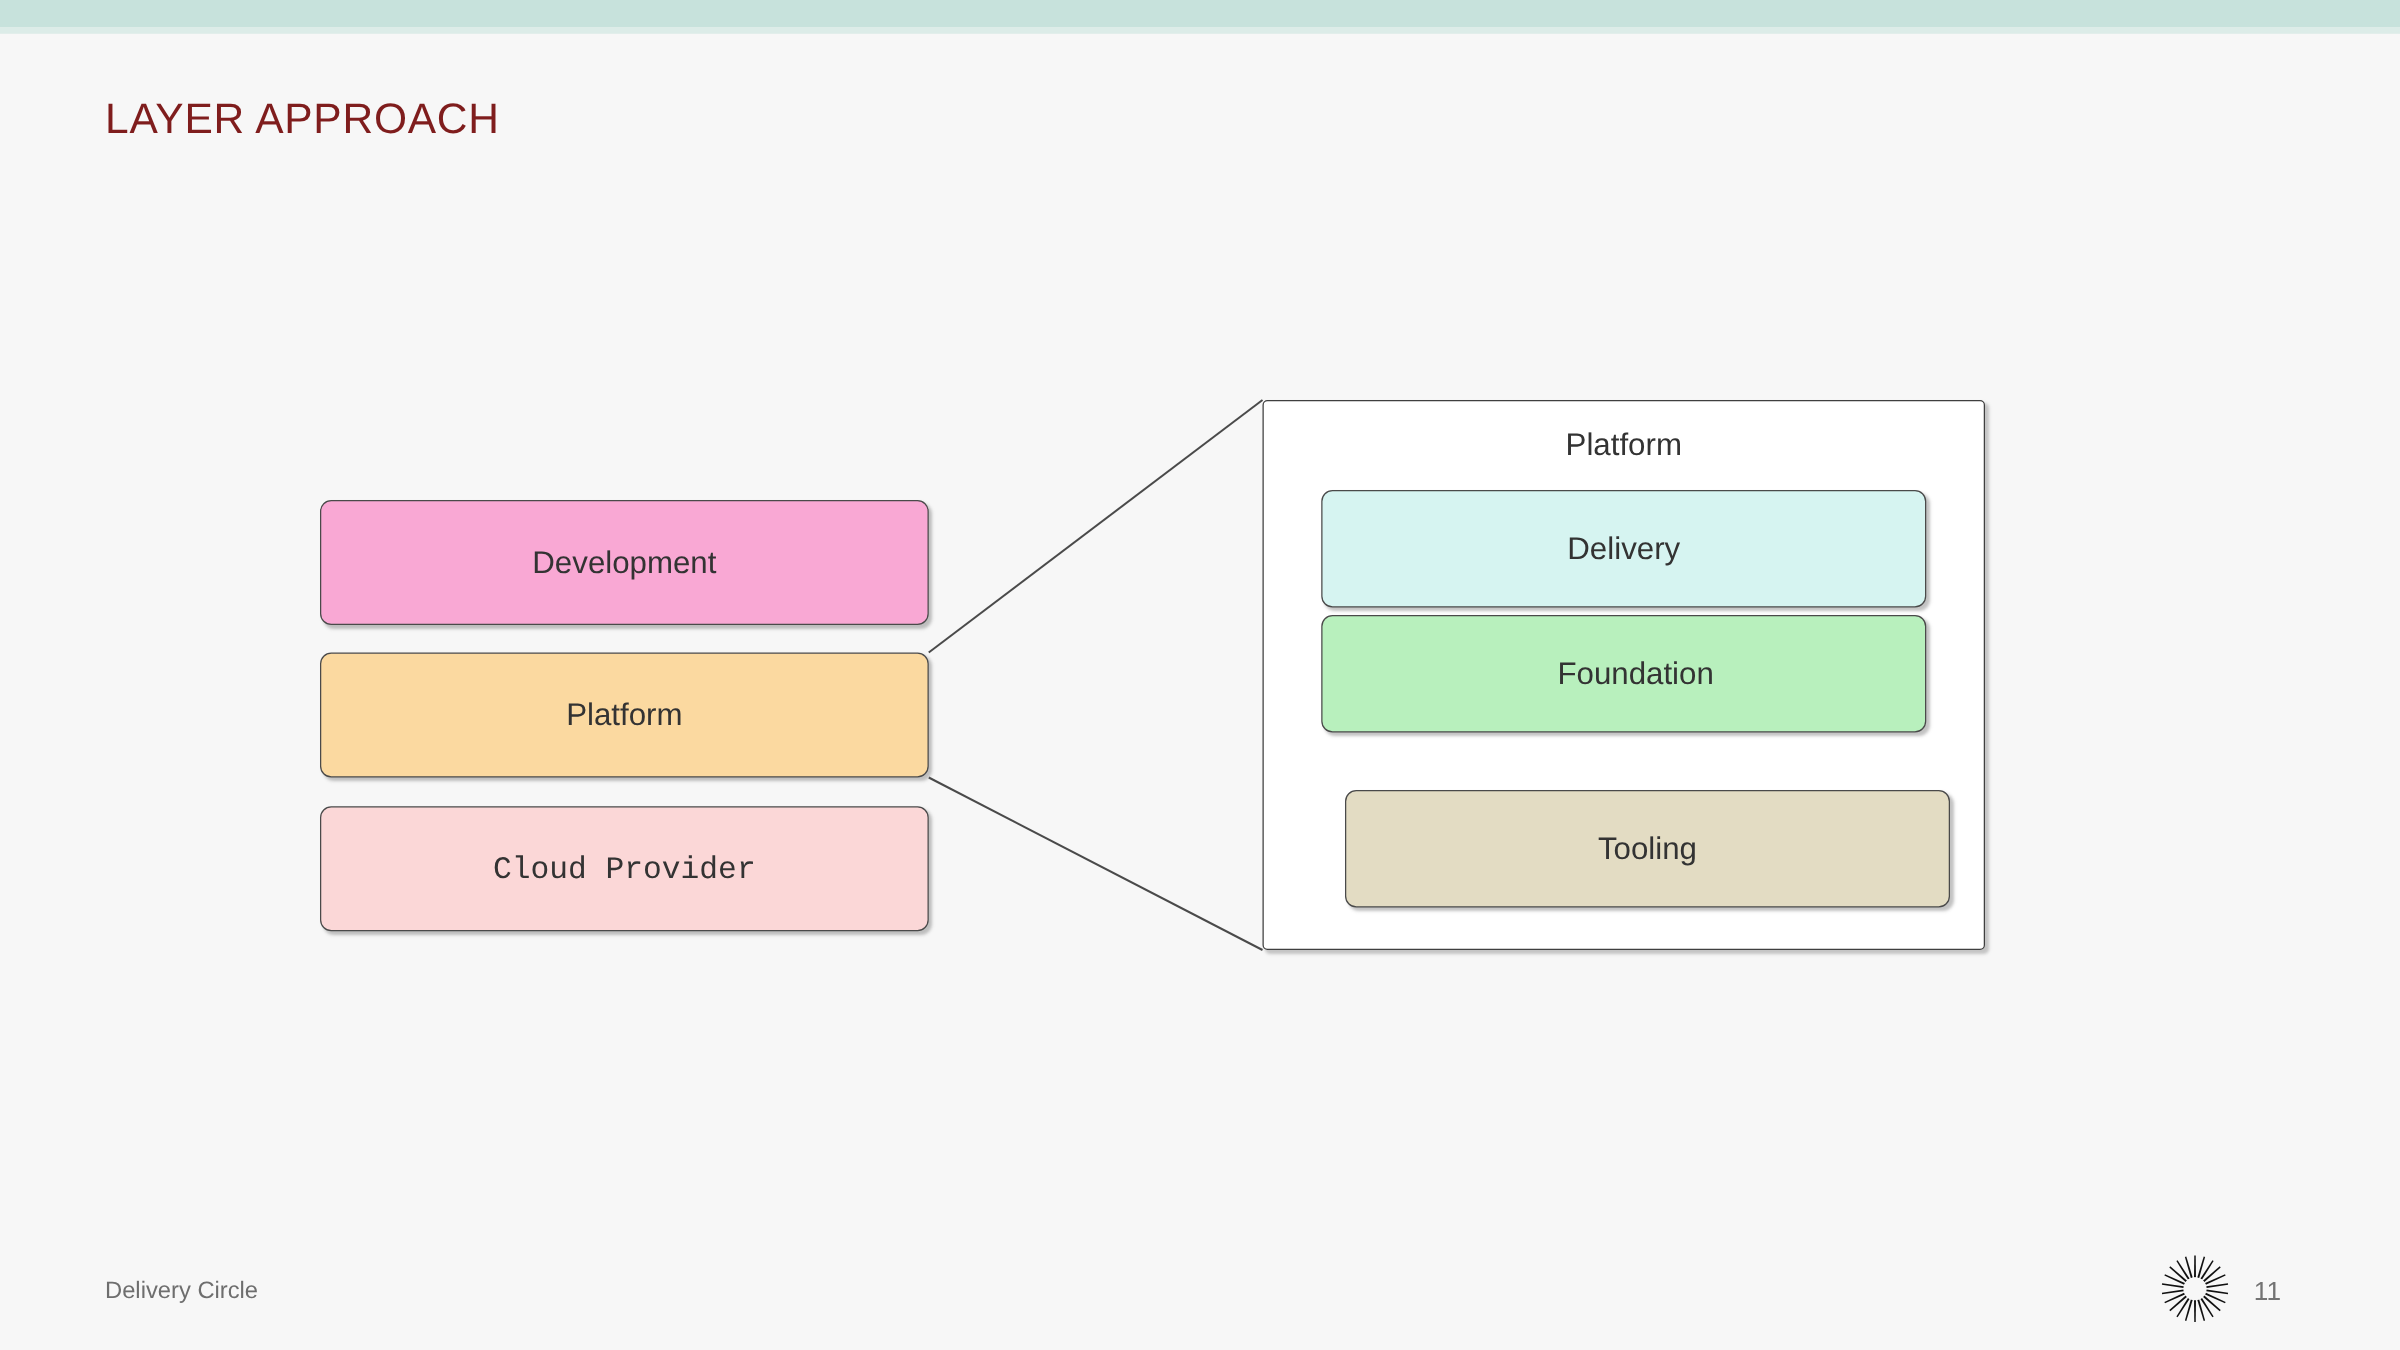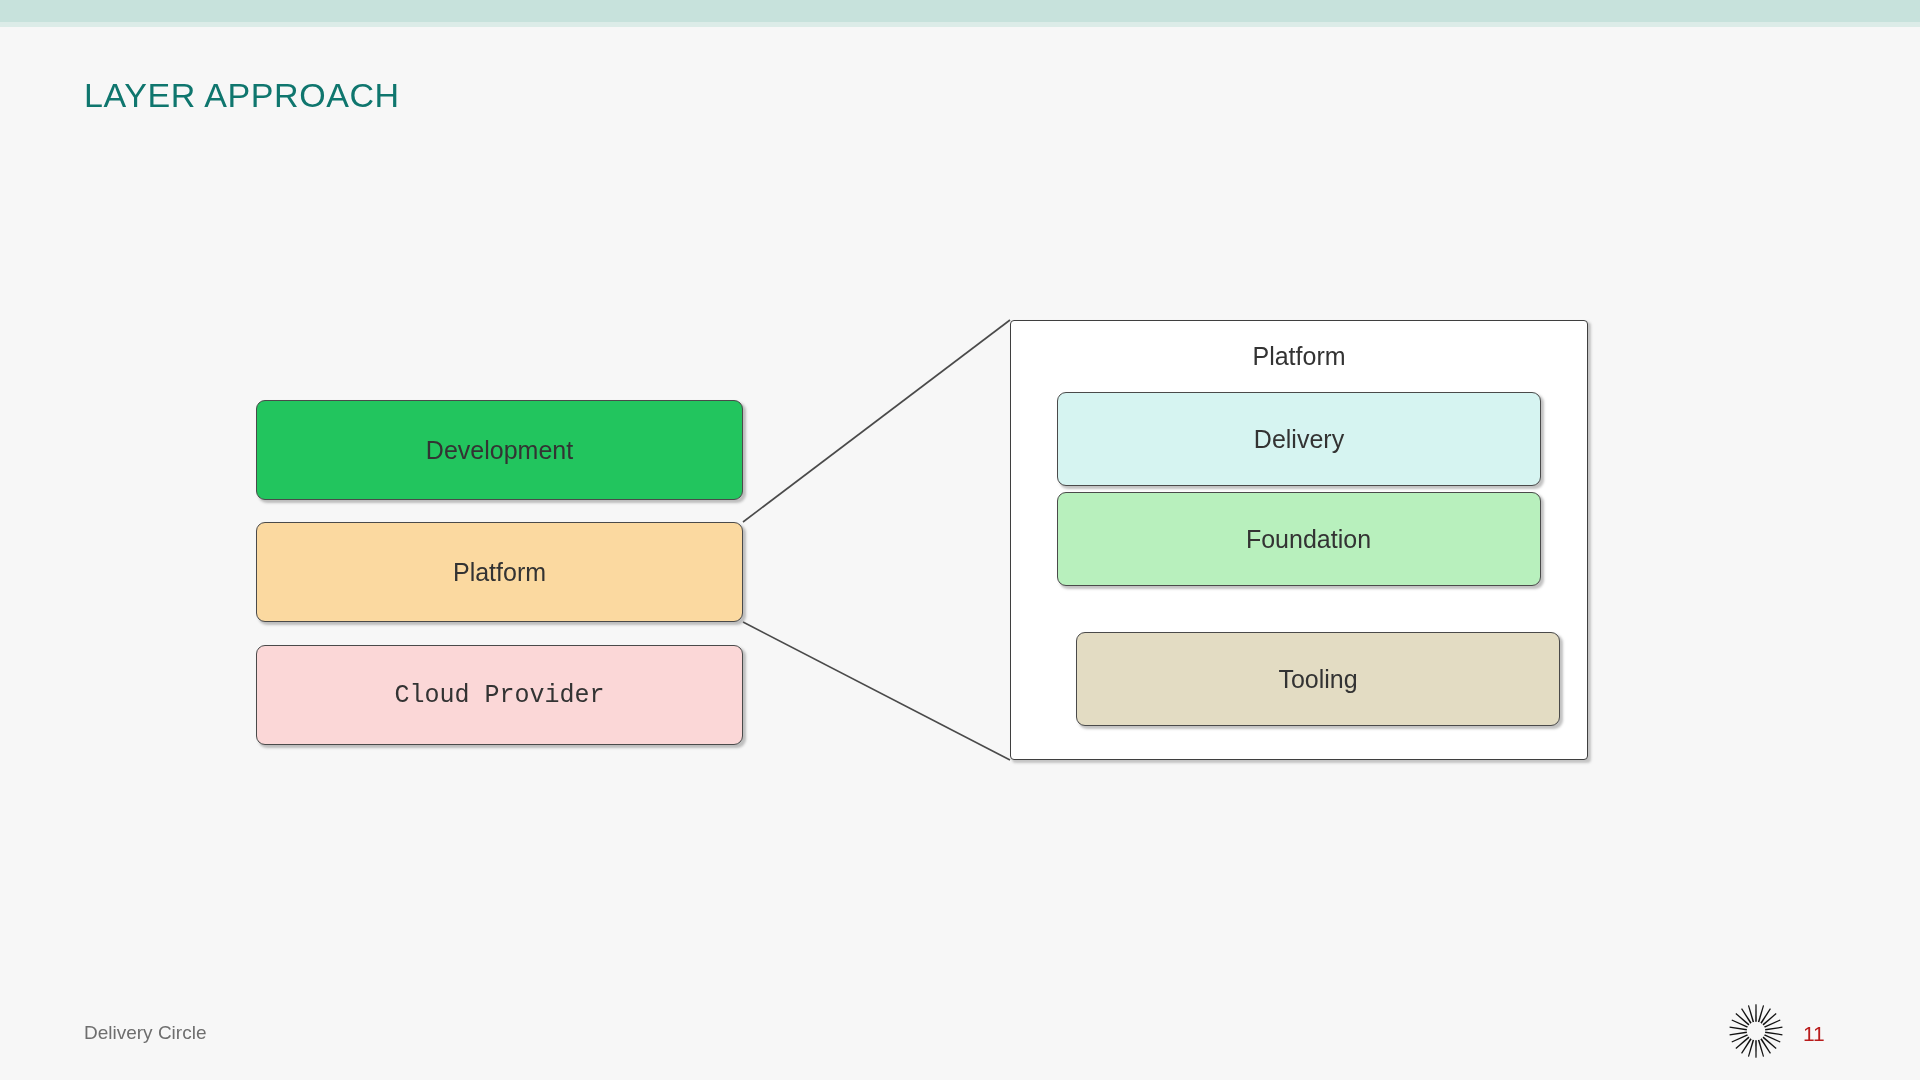--- a/index.html
+++ b/index.html
@@ -31,21 +31,21 @@
     background: #dcece8;
   }
 
   
   .slide-title {
     position: absolute;
     left: 84px;
     top: 76px;
     font-size: 34px;
     letter-spacing: 0.6px;
-    color: #0f766e;
+    color: #7f1d1d;
     font-weight: 400;
     white-space: nowrap;
   }
 
   
   .diagram {
     position: absolute;
     left: 0; top: 0;
     width: 1920px;
     height: 1080px;
@@ -114,21 +114,21 @@
     top: 1022px;
     font-size: 19px;
     color: #6e6e6e;
     font-weight: 300;
   }
   .page-number {
     position: absolute;
     left: 1803px;
     top: 1022px;
     font-size: 21px;
-    color: #b91c1c;
+    color: #737373;
   }
   .logo {
     position: absolute;
     left: 1727px;
     top: 1002px;
     width: 58px;
     height: 58px;
   }
 </style>
 </head>
@@ -139,21 +139,21 @@
 
 <div class="slide-title">LAYER APPROACH</div>
 
 <div class="diagram">
 
   <svg class="connector-svg" viewBox="0 0 1920 1080" xmlns="http://www.w3.org/2000/svg">
     <line x1="743" y1="522" x2="1010" y2="320" stroke="#4a4a4a" stroke-width="1.6"></line>
     <line x1="743" y1="622" x2="1010" y2="760" stroke="#4a4a4a" stroke-width="1.6"></line>
   </svg>
 
-  <div class="node stack-node n0" style="background:#22c55e;">
+  <div class="node stack-node n0" style="background:#f9a8d4;">
     <span>Development</span>
   </div>
 
   <div class="node stack-node n1" style="background:#fbd9a0;">
     <span>Platform</span>
   </div>
 
   <div class="node stack-node n2" style="background:#fbd7d7;font-family:Liberation Mono, monospace;">
     <span>Cloud Provider</span>
   </div>

